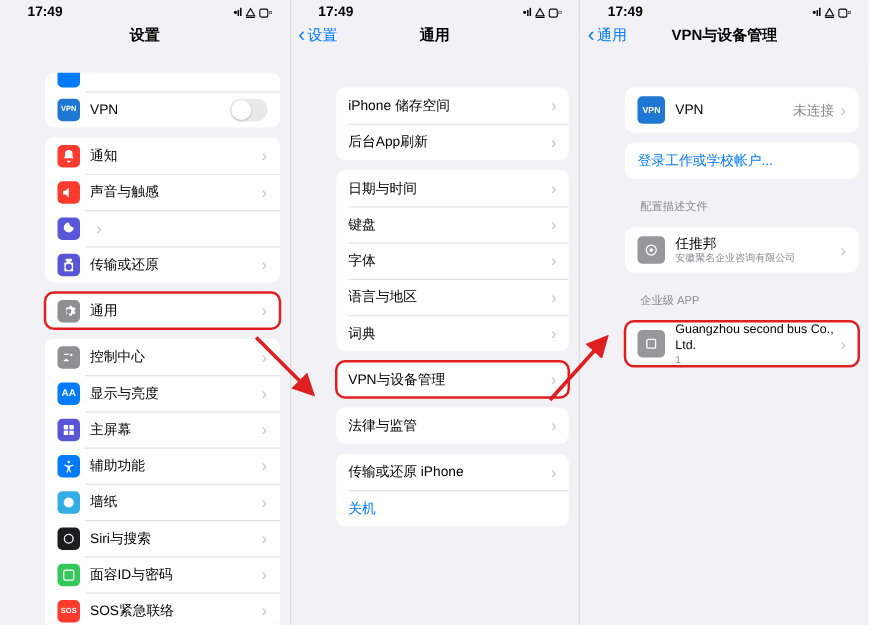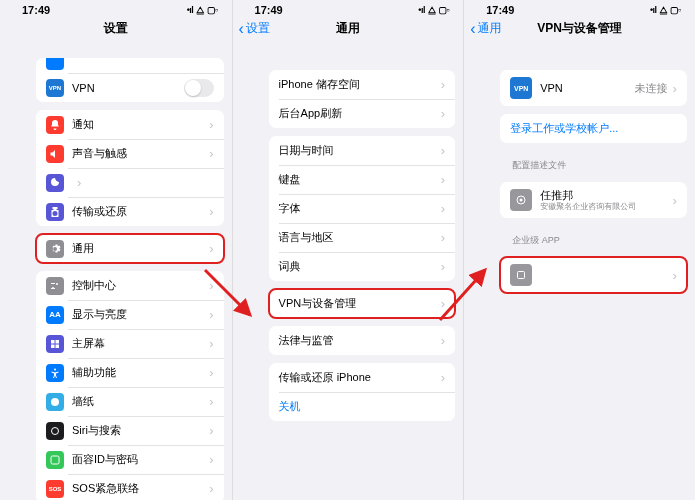--- a/index.html
+++ b/index.html
@@ -399,20 +399,24 @@
       </div>
     </div>
     <div class="section-head">企业级 APP</div>
     <div class="group highlighted">
       <div class="row with-icon tall">
         <div class="icon ic-prof" style="width:22px;height:22px">
             <svg viewBox="0 0 24 24">
               <rect x="5" y="5" width="14" height="14" rx="2" fill="none" stroke="#fff" stroke-width="2"></rect>
             </svg>
           </div>
+        <div class="stack">
+          <div class="label" style="font-size:10px">Guangzhou second bus Co., Ltd.</div>
+          <div class="sublabel">1</div>
+        </div>
         <div style="flex:1"></div>
         <div class="chevron">›</div>
       </div>
     </div>
   </div>
 </div>
 
 <svg class="arrow-svg" style="left:200px;top:265px;width:60px;height:60px">
   <defs>
       <marker id="ah1" markerWidth="6" markerHeight="6" refX="5" refY="3" orient="auto">

